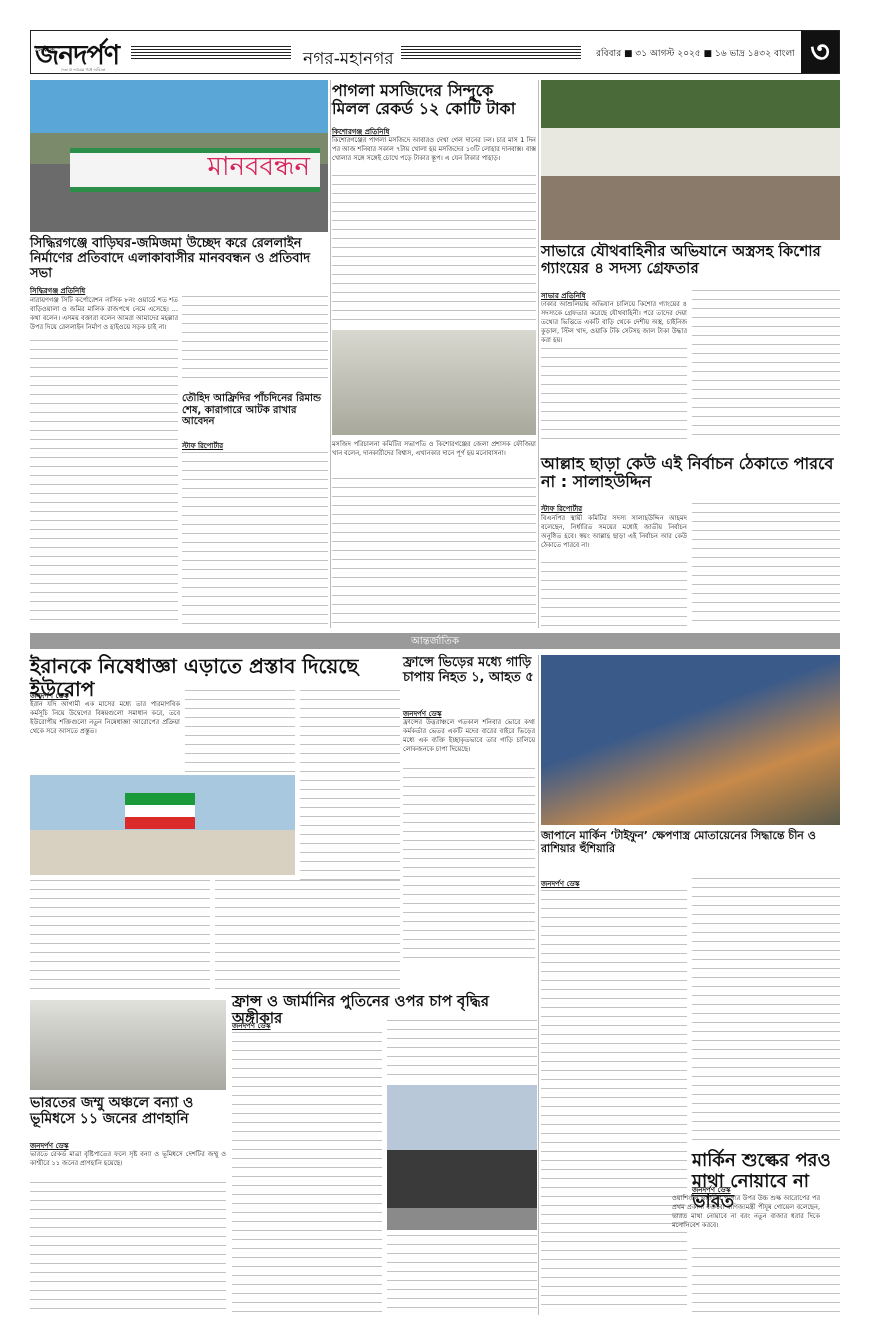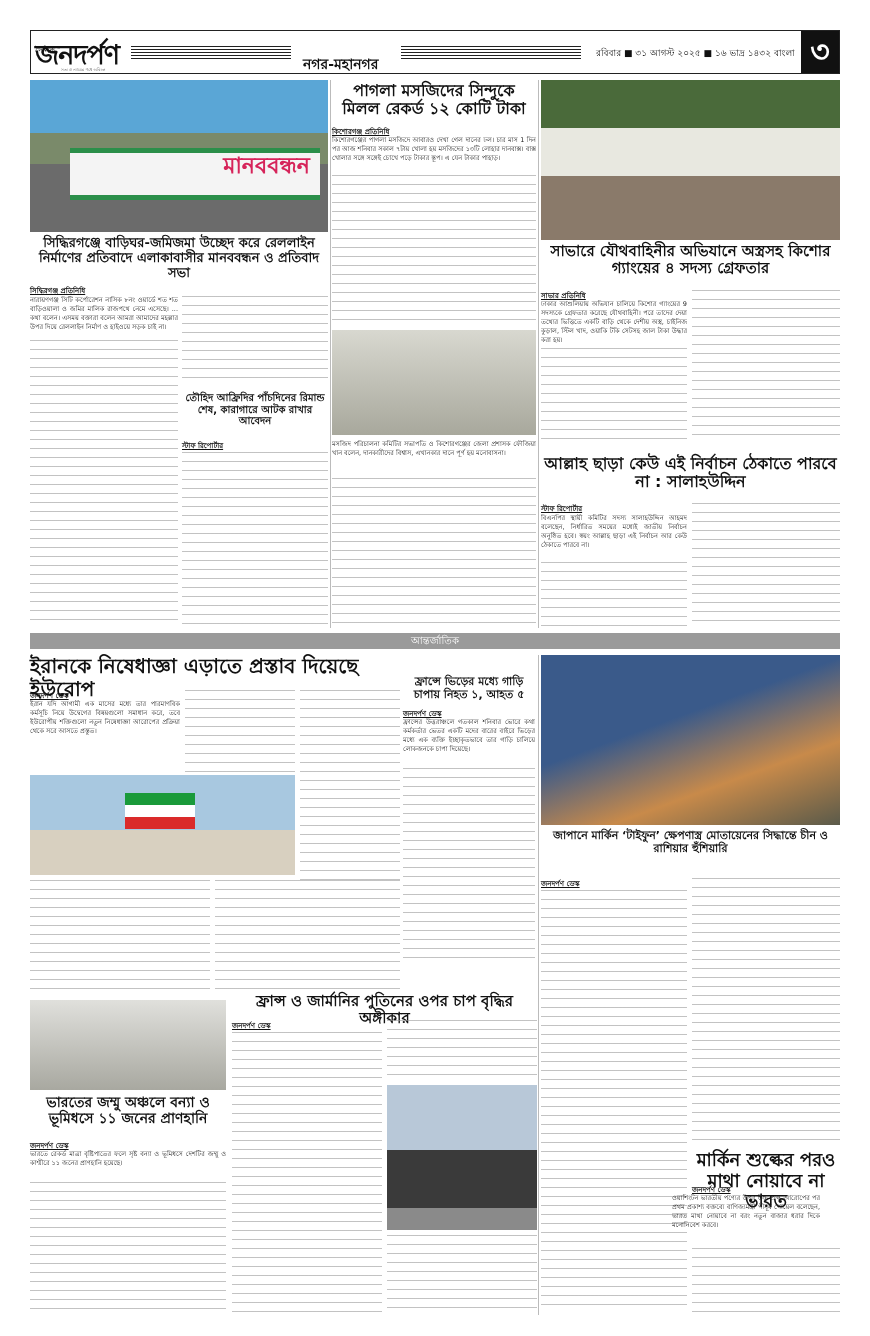--- a/index.html
+++ b/index.html
@@ -4,26 +4,26 @@
 <style>
   * { box-sizing: border-box; margin: 0; padding: 0; }
   body { width: 870px; height: 1336px; background: #fff; font-family: "DejaVu Sans", sans-serif; color: #111; position: relative; overflow: hidden; }
   .abs { position: absolute; }
   
   .masthead { left: 30px; top: 30px; width: 810px; height: 44px; border: 1px solid #222; background: #fff; }
   .logo-small { left: 4px; top: 13px; font-size: 8px; }
   .logo-main { left: 4px; top: 11px; font-size: 27px; font-weight: bold; letter-spacing: -1px; font-family: Liberation Sans, sans-serif; line-height: 26px; }
   .logo-tag { left: 30px; top: 36px; font-size: 4px; color: #444; }
   .rules { height: 14px; top: 15px; background: repeating-linear-gradient(#222 0 1px, transparent 1px 3px); }
-  .section-name { left: 272px; top: 14px; font-size: 14px; font-weight: bold; margin-top: 8px; }
+  .section-name { left: 272px; top: 14px; font-size: 17px; font-weight: normal; }
   .dateline { left: 565px; top: 15px; font-size: 9px; }
   .pageno { right: 0; top: 0; width: 38px; height: 42px; background: #111; color: #fff; font-size: 30px; font-weight: bold; text-align: center; line-height: 42px; }
   
   .photo { background: #8a8f8a; overflow: hidden; }
-  .headline { font-weight: bold; text-align: center; line-height: 1.15; font-family: "DejaVu Sans", sans-serif; }
+  .headline { font-weight: bold; text-align: left; line-height: 1.15; font-family: "DejaVu Sans", sans-serif; }
   .byline { font-size: 7px; font-weight: bold; text-decoration: underline; }
   .body { font-size: 6.5px; line-height: 9px; color: #222; text-align: justify; overflow: hidden; }
   .vrule { width: 1px; background: #bbb; }
   .band { left: 30px; top: 633px; width: 810px; height: 16px; background: #9a9a9a; color: #fff; font-size: 10px; text-align: center; line-height: 16px; }
   .txtfill { background: repeating-linear-gradient(#9a9a9a 0 1px, transparent 1px 9px); opacity: .6; }
 </style>
 </head>
 <body>
 
 <div class="abs masthead">
@@ -31,21 +31,21 @@
   <div class="abs logo-main">জনদর্পণ</div>
   <div class="abs logo-tag">সত্য ও ন্যায়ের পথে অবিচল</div>
   <div class="abs rules" style="left:100px;width:160px"></div>
   <div class="abs section-name">নগর-মহানগর</div>
   <div class="abs rules" style="left:370px;width:180px"></div>
   <div class="abs dateline">রবিবার ■ ৩১ আগস্ট ২০২৫ ■ ১৬ ভাদ্র ১৪৩২ বাংলা</div>
   <div class="abs pageno">৩</div>
 </div>
 
 <div class="abs photo" style="left:30px;top:80px;width:298px;height:152px;background:linear-gradient(#5aa6d6 0 35%,#7a8a6a 35% 55%,#6b6b6b 55% 100%)">
-  <div class="abs" style="left:40px;top:68px;width:250px;height:52px;background:#f4f4f4;border-top:5px solid #2b8f4a;border-bottom:5px solid #2b8f4a;color:#d6245a;font-size:22px;font-weight:bold;text-align:right;padding-right:10px;line-height:26px">মানববন্ধন</div>
+  <div class="abs" style="left:40px;top:68px;width:250px;height:44px;background:#f4f4f4;border-top:5px solid #2b8f4a;border-bottom:5px solid #2b8f4a;color:#d6245a;font-size:26px;font-weight:normal;text-align:right;padding-right:10px;line-height:26px">মানববন্ধন</div>
 </div>
 <div class="abs headline" style="left:30px;top:236px;width:298px;font-size:13px">সিদ্ধিরগঞ্জে বাড়িঘর-জমিজমা উচ্ছেদ করে রেললাইন নির্মাণের প্রতিবাদে এলাকাবাসীর মানববন্ধন ও প্রতিবাদ সভা</div>
 <div class="abs byline" style="left:30px;top:285px">সিদ্ধিরগঞ্জ প্রতিনিধি</div>
 <div class="abs body" style="left:30px;top:296px;width:148px;height:330px">নারায়ণগঞ্জ সিটি কর্পোরেশন নাসিক ৮নং ওয়ার্ডে শত শত বাড়িওয়ালা ও জমির মালিক রাজপথে নেমে এসেছে। ... কথা বলেন। এসময় বক্তারা বলেন আমরা আমাদের মহল্লার উপর দিয়ে রেললাইন নির্মাণ ও হাইওয়ে সড়ক চাই না।</div>
 <div class="abs txtfill" style="left:30px;top:340px;width:148px;height:286px"></div>
 <div class="abs txtfill" style="left:182px;top:296px;width:146px;height:90px"></div>
 
 <div class="abs headline" style="left:182px;top:392px;width:146px;font-size:10px">তৌহিদ আফ্রিদির পাঁচদিনের রিমান্ড শেষ, কারাগারে আটক রাখার আবেদন</div>
 <div class="abs byline" style="left:182px;top:440px">স্টাফ রিপোর্টার</div>
 <div class="abs txtfill" style="left:182px;top:452px;width:146px;height:174px"></div>
@@ -54,21 +54,21 @@
 <div class="abs byline" style="left:332px;top:126px">কিশোরগঞ্জ প্রতিনিধি</div>
 <div class="abs body" style="left:332px;top:136px;width:204px;height:36px">কিশোরগঞ্জের পাগলা মসজিদে আবারও দেখা গেল দানের ঢল। চার মাস 1 দিন পর আজ শনিবার সকাল ৭টায় খোলা হয় মসজিদের ১৩টি লোহার দানবাক্স। বাক্স খোলার সঙ্গে সঙ্গেই চোখে পড়ে টাকার স্তূপ। এ যেন টাকার পাহাড়।</div>
 <div class="abs txtfill" style="left:332px;top:175px;width:204px;height:150px"></div>
 <div class="abs photo" style="left:332px;top:330px;width:204px;height:105px;background:linear-gradient(#d8d8d0,#a8a89c)"></div>
 <div class="abs body" style="left:332px;top:440px;width:204px;height:36px">মসজিদ পরিচালনা কমিটির সভাপতি ও কিশোরগঞ্জের জেলা প্রশাসক ফৌজিয়া খান বলেন, দানকারীদের বিশ্বাস, এখানকার দানে পূর্ণ হয় মনোবাসনা।</div>
 <div class="abs txtfill" style="left:332px;top:478px;width:204px;height:150px"></div>
 
 <div class="abs photo" style="left:541px;top:80px;width:299px;height:160px;background:linear-gradient(#4a6a3a 0 30%,#e8e8e0 30% 60%,#8a7a6a 60%)"></div>
 <div class="abs headline" style="left:541px;top:243px;width:299px;font-size:15px">সাভারে যৌথবাহিনীর অভিযানে অস্ত্রসহ কিশোর গ্যাংয়ের ৪ সদস্য গ্রেফতার</div>
 <div class="abs byline" style="left:541px;top:290px">সাভার প্রতিনিধি</div>
-<div class="abs body" style="left:541px;top:300px;width:146px;height:45px">ঢাকার আশুলিয়ায় অভিযান চালিয়ে কিশোর গ্যাংয়ের 9 সদস্যকে গ্রেফতার করেছে যৌথবাহিনী। পরে তাদের দেয়া তথ্যের ভিত্তিতে একটি বাড়ি থেকে দেশীয় অস্ত্র, চাইনিজ কুড়াল, স্টিল খাদ, ওয়াকি টকি সেটসহ জাল টাকা উদ্ধার করা হয়।</div>
+<div class="abs body" style="left:541px;top:300px;width:146px;height:45px">ঢাকার আশুলিয়ায় অভিযান চালিয়ে কিশোর গ্যাংয়ের ৪ সদস্যকে গ্রেফতার করেছে যৌথবাহিনী। পরে তাদের দেয়া তথ্যের ভিত্তিতে একটি বাড়ি থেকে দেশীয় অস্ত্র, চাইনিজ কুড়াল, স্টিল খাদ, ওয়াকি টকি সেটসহ জাল টাকা উদ্ধার করা হয়।</div>
 <div class="abs txtfill" style="left:541px;top:348px;width:146px;height:95px"></div>
 <div class="abs txtfill" style="left:692px;top:290px;width:148px;height:153px"></div>
 
 <div class="abs headline" style="left:541px;top:455px;width:299px;font-size:16px">আল্লাহ ছাড়া কেউ এই নির্বাচন ঠেকাতে পারবে না : সালাহউদ্দিন</div>
 <div class="abs byline" style="left:541px;top:503px">স্টাফ রিপোর্টার</div>
 <div class="abs body" style="left:541px;top:514px;width:146px;height:45px">বিএনপির স্থায়ী কমিটির সদস্য সালাহউদ্দিন আহমদ বলেছেন, নির্ধারিত সময়ের মধ্যেই জাতীয় নির্বাচন অনুষ্ঠিত হবে। স্বয়ং আল্লাহ ছাড়া এই নির্বাচন আর কেউ ঠেকাতে পারবে না।</div>
 <div class="abs txtfill" style="left:541px;top:562px;width:146px;height:64px"></div>
 <div class="abs txtfill" style="left:692px;top:503px;width:148px;height:123px"></div>
 
 <div class="abs band">আন্তর্জাতিক</div>
@@ -77,21 +77,21 @@
 <div class="abs byline" style="left:30px;top:690px">জনদর্পণ ডেস্ক</div>
 <div class="abs body" style="left:30px;top:700px;width:150px;height:72px">ইরান যদি আগামী এক মাসের মধ্যে তার পারমাণবিক কর্মসূচি নিয়ে উদ্বেগের বিষয়গুলো সমাধান করে, তবে ইউরোপীয় শক্তিগুলো নতুন নিষেধাজ্ঞা আরোপের প্রক্রিয়া থেকে সরে আসতে প্রস্তুত।</div>
 <div class="abs photo" style="left:30px;top:775px;width:265px;height:100px;background:linear-gradient(#a8c8e0 0 55%,#d8d0c0 55%)">
   <div class="abs" style="left:95px;top:18px;width:70px;height:36px;background:linear-gradient(#1a9a3a 0 33%,#fff 33% 66%,#da2a2a 66%)"></div>
 </div>
 <div class="abs txtfill" style="left:30px;top:880px;width:180px;height:110px"></div>
 <div class="abs txtfill" style="left:185px;top:690px;width:110px;height:85px"></div>
 <div class="abs txtfill" style="left:215px;top:880px;width:185px;height:110px"></div>
 <div class="abs txtfill" style="left:300px;top:690px;width:100px;height:190px"></div>
 
-<div class="abs headline" style="left:403px;top:676px;width:132px;font-size:11px">ফ্রান্সে ভিড়ের মধ্যে গাড়ি চাপায় নিহত ১, আহত ৫</div>
+<div class="abs headline" style="left:403px;top:655px;width:132px;font-size:13px">ফ্রান্সে ভিড়ের মধ্যে গাড়ি চাপায় নিহত ১, আহত ৫</div>
 <div class="abs byline" style="left:403px;top:708px">জনদর্পণ ডেস্ক</div>
 <div class="abs body" style="left:403px;top:718px;width:132px;height:46px">ফ্রান্সের উত্তরাঞ্চলে গতকাল শনিবার ভোরে কথা কর্মকর্তার ভেতর একটি মদের বারের বাইরে ভিড়ের মধ্যে এক ব্যক্তি ইচ্ছাকৃতভাবে তার গাড়ি চালিয়ে লোকজনকে চাপা দিয়েছে।</div>
 <div class="abs txtfill" style="left:403px;top:768px;width:132px;height:190px"></div>
 
 <div class="abs photo" style="left:541px;top:655px;width:299px;height:170px;background:linear-gradient(160deg,#3a5a8a 0 40%,#c88a4a 70%,#5a5a4a 100%)"></div>
 <div class="abs headline" style="left:541px;top:830px;width:299px;font-size:11px">জাপানে মার্কিন ‘টাইফুন’ ক্ষেপণাস্ত্র মোতায়েনের সিদ্ধান্তে চীন ও রাশিয়ার হুঁশিয়ারি</div>
 <div class="abs byline" style="left:541px;top:878px">জনদর্পণ ডেস্ক</div>
 <div class="abs txtfill" style="left:541px;top:890px;width:146px;height:420px"></div>
 <div class="abs txtfill" style="left:692px;top:878px;width:148px;height:270px"></div>
 

